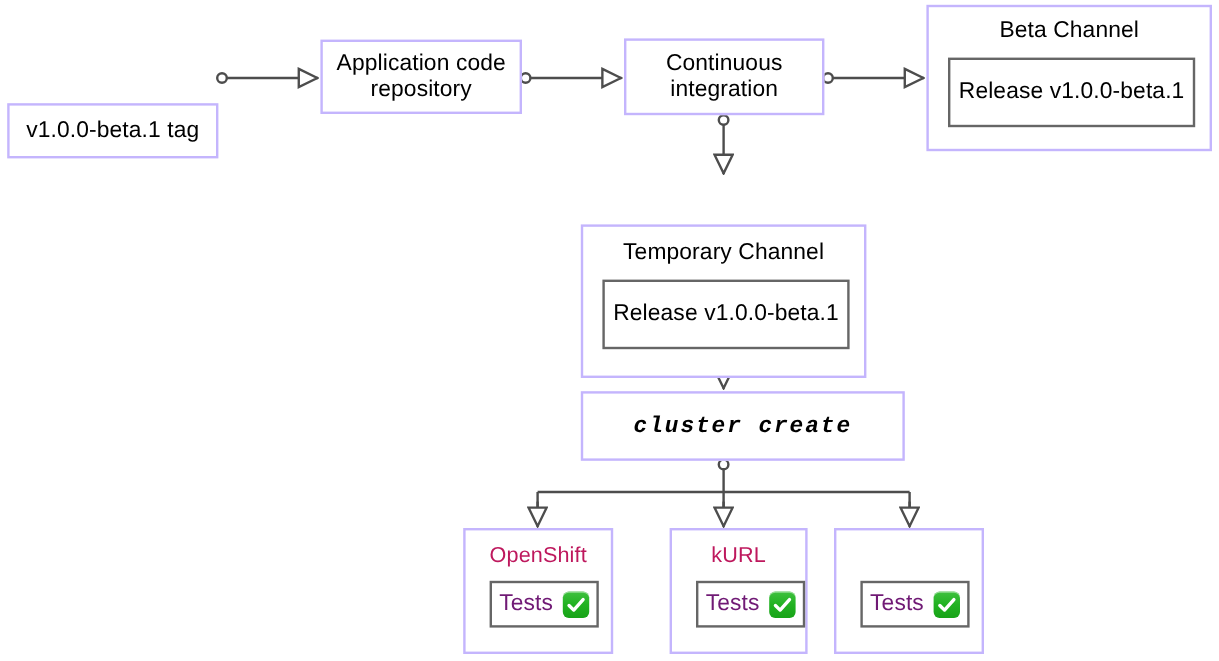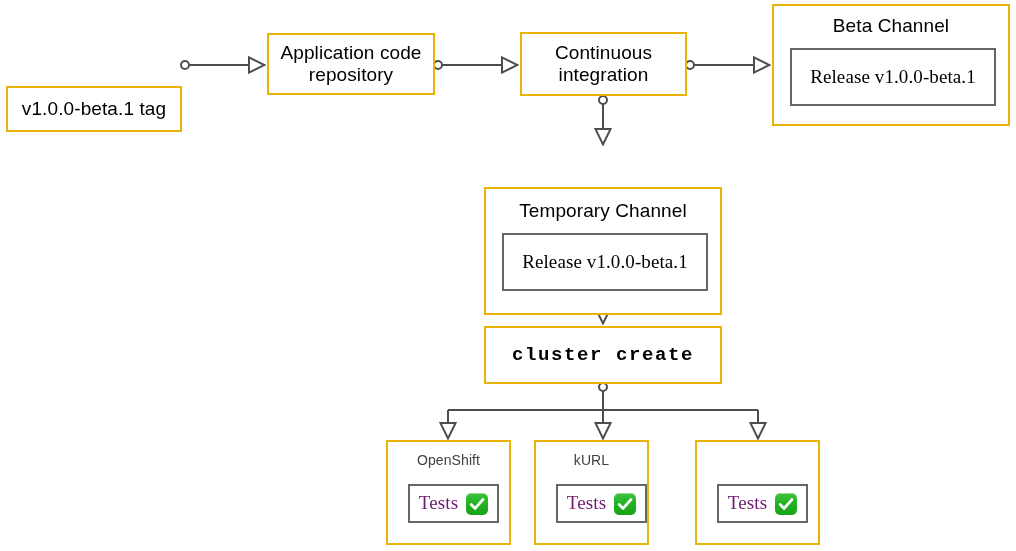--- a/index.html
+++ b/index.html
@@ -26,21 +26,21 @@
     top: 0;
     width: 1016px;
     height: 551px;
     pointer-events: none;
   }
   
   .node {
     position: absolute;
     box-sizing: border-box;
     background: #ffffff;
-    border: 2px solid #eab308;
+    border: 2px solid #c4b5fd;
     display: flex;
     align-items: center;
     justify-content: center;
     text-align: center;
     color: #000000;
     font-size: 19px;
     line-height: 1.18;
     letter-spacing: 0.1px;
   }
   .node .node-label {
@@ -65,33 +65,32 @@
     position: absolute;
     box-sizing: border-box;
     background: #ffffff;
     border: 2px solid #666666;
     display: flex;
     align-items: center;
     justify-content: center;
     text-align: right;
     font-size: 19px;
     color: #000000;
-    font-family: Liberation Serif, serif;
   }
   
   .mono-node {
     font-family: "Liberation Mono", "DejaVu Sans Mono", monospace;
     font-weight: bold;
     font-size: 19px;
     letter-spacing: 1.6px;
   }
   
   .platform-title {
-    font-size: 14px;
-    color: #404040;
+    font-size: 18px;
+    color: #be185d;
     text-align: center;
     width: 100%;
   }
   .tests-box {
     display: flex;
     align-items: center;
     justify-content: center;
     gap: 8px;
   }
   .tests-label {
@@ -182,37 +181,37 @@
     </div>
   </div>
 
   <div class="node container-node" style="left:484px; top:147px; width:238px; height:128px; padding-top:11px;margin-top:40px;">
     <span class="container-title">Temporary Channel</span>
     <div class="inner-box" style="left:16px; top:44px; width:206px; height:58px;">
       <span>Release v1.0.0-beta.1</span>
     </div>
   </div>
 
-  <div class="node mono-node" style="left:484px; top:326px; width:238px; height:58px;">
+  <div class="node mono-node" style="left:484px; top:326px; width:270px; height:58px;font-style:italic;">
     <span class="node-label">cluster create</span>
   </div>
 
   <div class="node container-node" style="left:386px; top:440px; width:125px; height:105px; padding-top:10px;">
     <span class="platform-title">OpenShift</span>
     <div class="inner-box tests-box" style="left:20px; top:42px; width:91px; height:39px;">
       <span class="tests-label">Tests</span>
       <span class="check-badge">
         <svg width="22" height="22" viewBox="0 0 22 22" aria-hidden="true">
           <path d="M5.2 11.6 L9.1 15.4 L16.9 6.6" fill="none" stroke="#ffffff" stroke-width="2.8" stroke-linecap="round" stroke-linejoin="round"></path>
         </svg>
       </span>
     </div>
   </div>
 
-  <div class="node container-node" style="left:534px; top:440px; width:115px; height:105px; padding-top:10px;">
+  <div class="node container-node" style="left:558px; top:440px; width:115px; height:105px; padding-top:10px;">
     <span class="platform-title">kURL</span>
     <div class="inner-box tests-box" style="left:20px; top:42px; width:91px; height:39px;">
       <span class="tests-label">Tests</span>
       <span class="check-badge">
         <svg width="22" height="22" viewBox="0 0 22 22" aria-hidden="true">
           <path d="M5.2 11.6 L9.1 15.4 L16.9 6.6" fill="none" stroke="#ffffff" stroke-width="2.8" stroke-linecap="round" stroke-linejoin="round"></path>
         </svg>
       </span>
     </div>
   </div>

